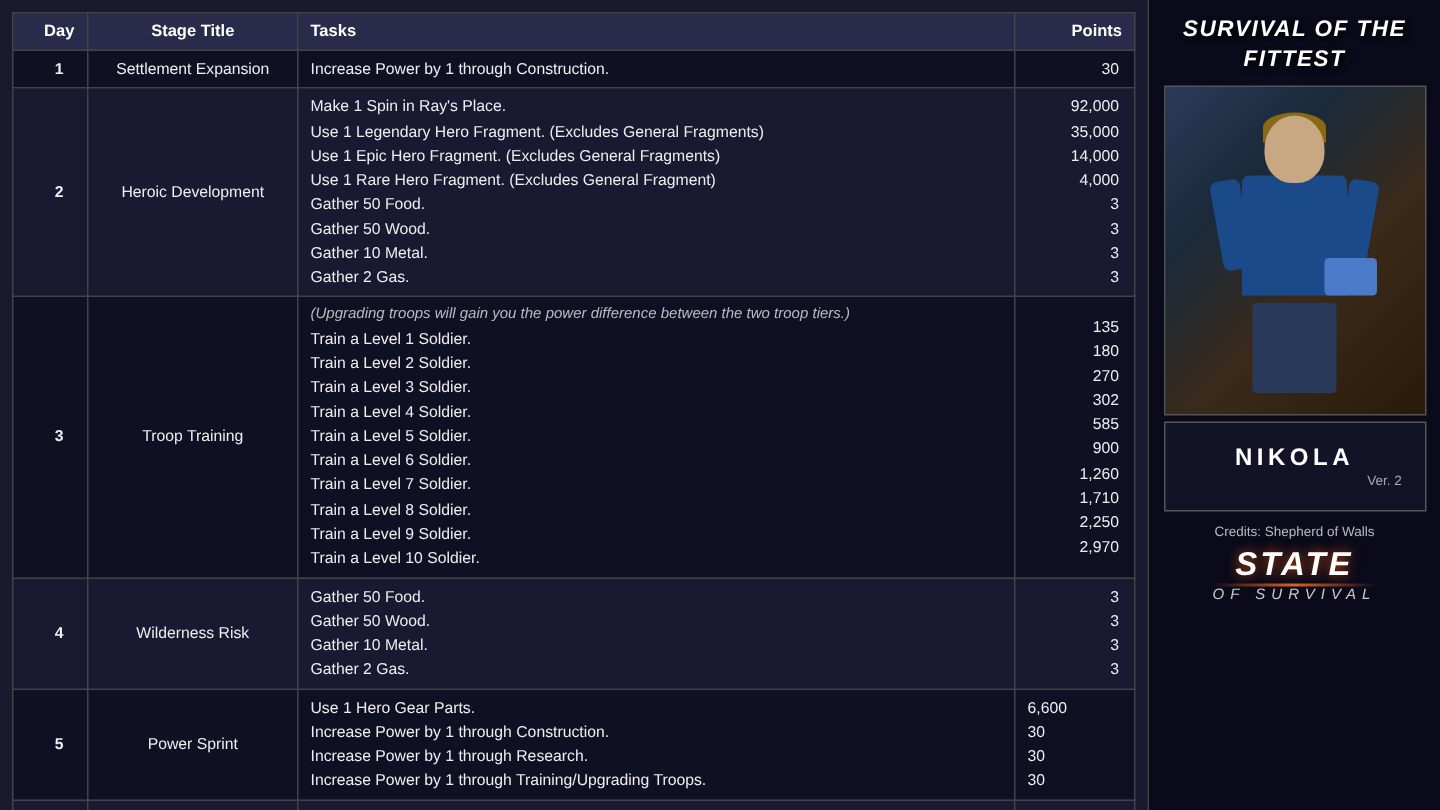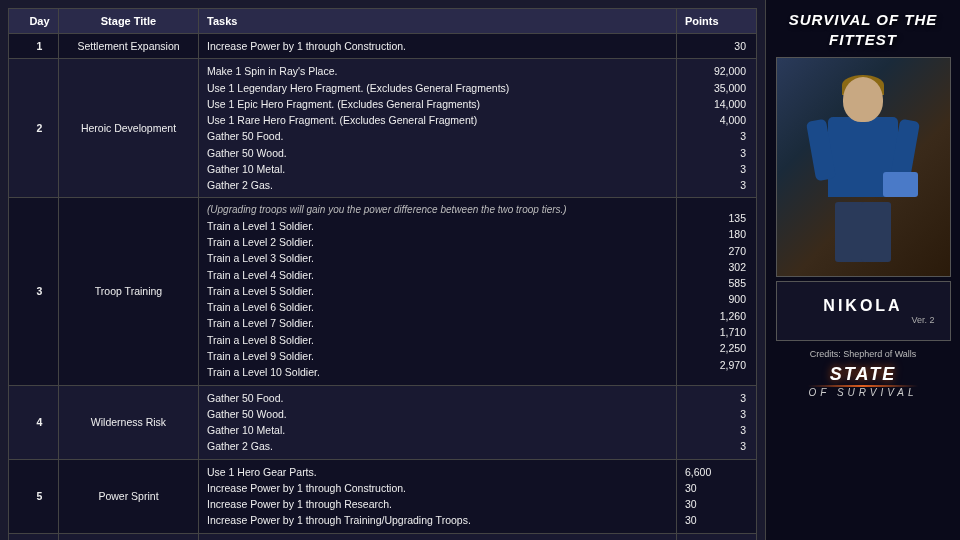--- a/index.html
+++ b/index.html
@@ -60,21 +60,21 @@
       width: 140px;
       text-align: center;
     }
 
     .col-tasks {
       text-align: left;
     }
 
     .col-points {
       width: 80px;
-      text-align: left;
+      text-align: right;
     }
 
     .tasks-list {
       line-height: 1.55;
     }
 
     .points-list {
       line-height: 1.55;
       text-align: right;
     }
@@ -228,21 +228,21 @@
       color: #bbb;
       text-align: center;
     }
 
     .game-logo {
       margin-top: 6px;
       text-align: center;
     }
 
     .logo-state {
-      font-size: 18px;
+      font-size: 22px;
       font-weight: 900;
       color: #fff;
       letter-spacing: 2px;
       text-shadow: 0 0 8px rgba(255,100,0,0.7);
       font-style: italic;
       line-height: 1;
     }
 
     .logo-survival {
       font-size: 10px;

